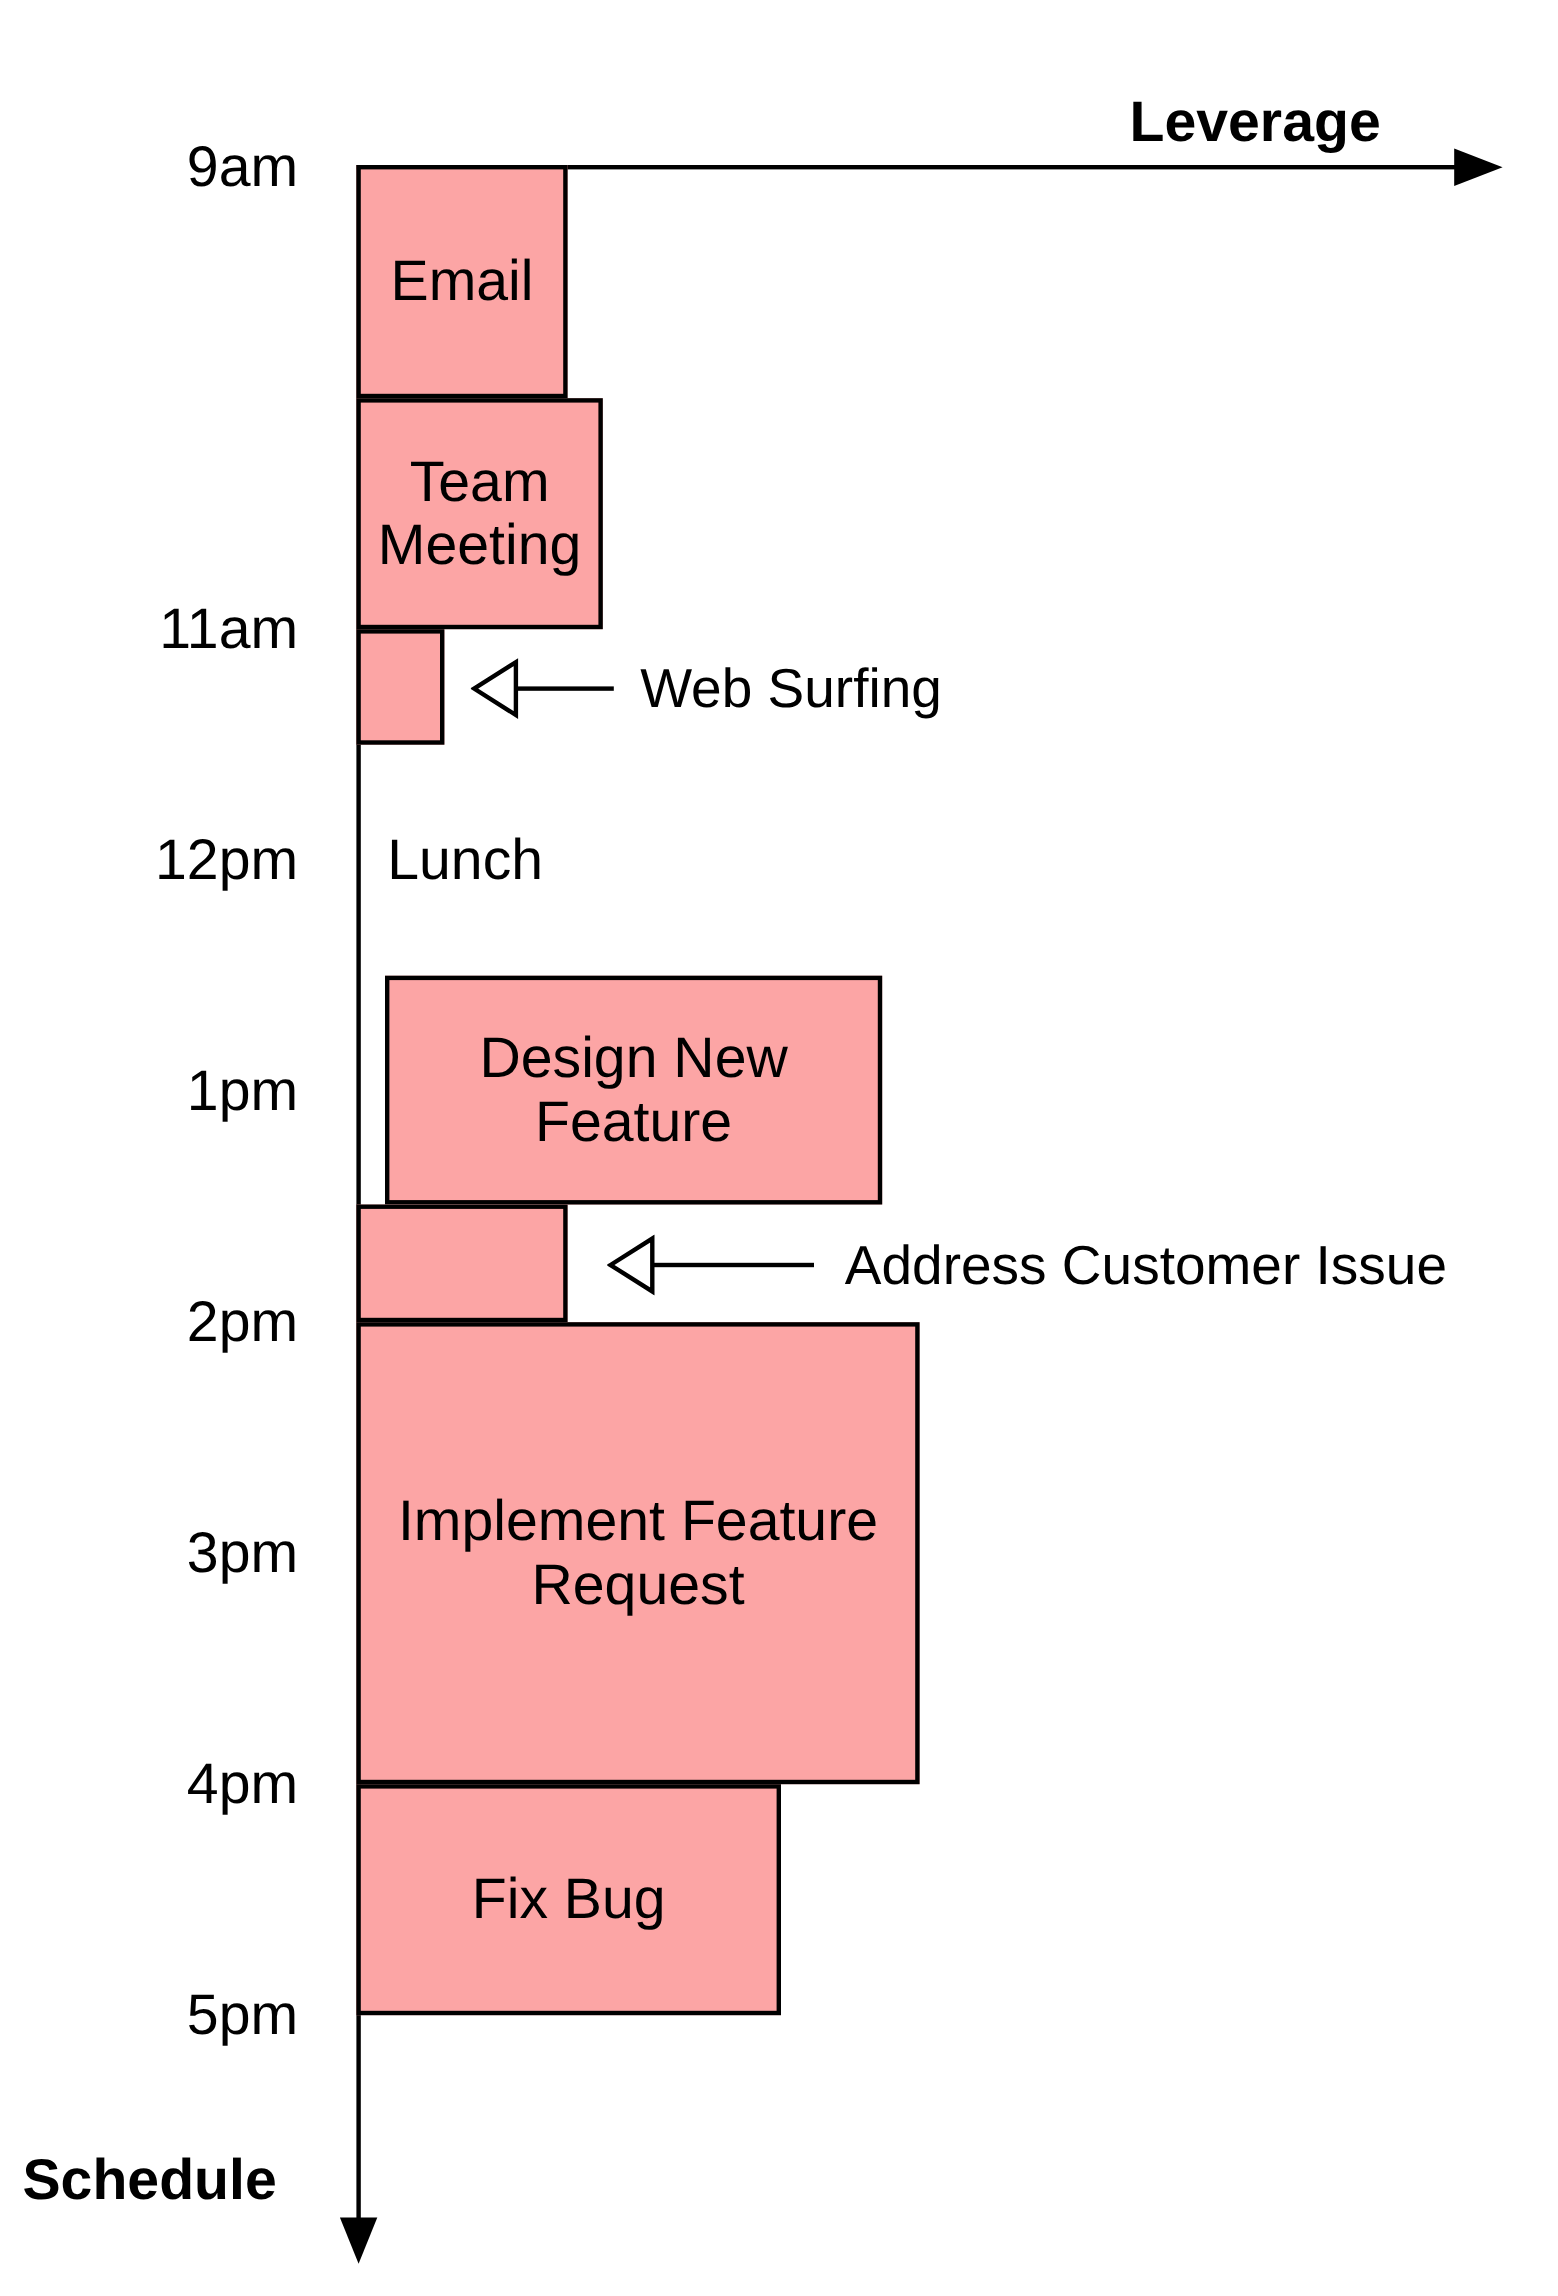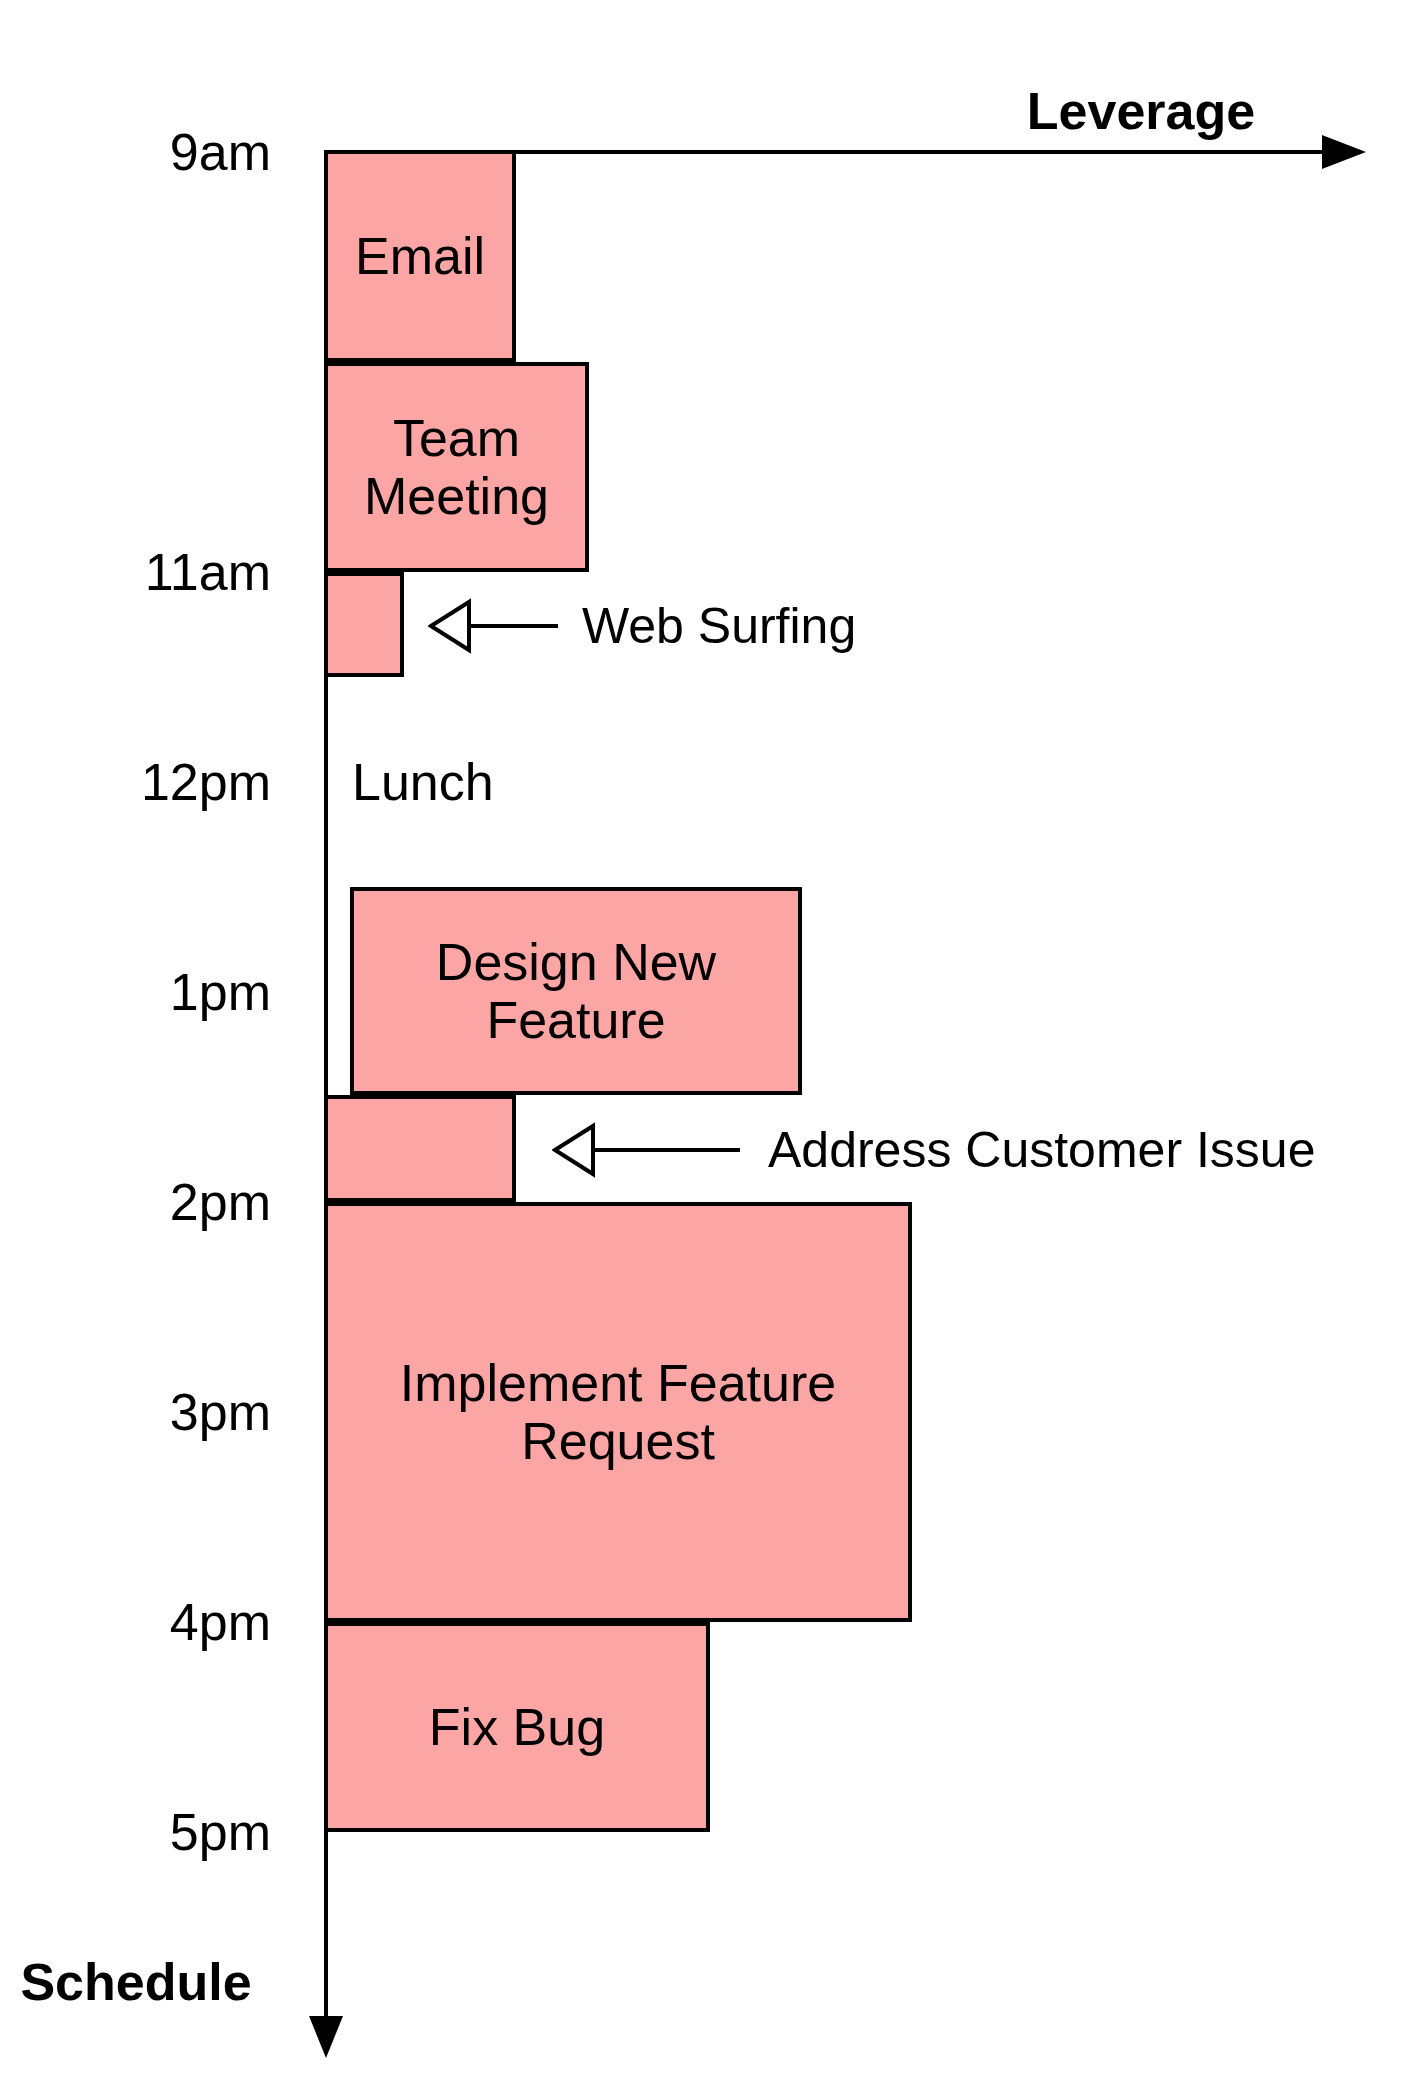--- a/index.html
+++ b/index.html
@@ -41,25 +41,25 @@
   .t12 { top: 750px; }  .t1  { top: 960px; }  .t2  { top: 1170px; }
   .t3  { top: 1380px; } .t4  { top: 1590px; } .t5  { top: 1800px; }
   
   .box {
     position: absolute; box-sizing: border-box;
     border: 4px solid #000000; background: #fca5a5;
     display: flex; align-items: center; justify-content: center;
     text-align: center; font-size: 52px; line-height: 1.12;
   }
   .box-email     { left: 324px; top: 150px;  width: 192px; height: 212px; }
-  .box-team      { left: 324px; top: 362px;  width: 265px; height: 210px; }
+  .box-team      { left: 324px; top: 362px;  width: 224px; height: 210px; }
   .box-web       { left: 324px; top: 572px;  width: 80px;  height: 105px; }
   .box-design    { left: 324px; top: 887px;  width: 452px; height: 208px; margin-left: 26px; }
   .box-address   { left: 324px; top: 1095px; width: 192px; height: 107px; }
-  .box-implement { left: 324px; top: 1202px; width: 588px; height: 420px; }
+  .box-implement { left: 324px; top: 1202px; width: 512px; height: 420px; }
   .box-fixbug    { left: 324px; top: 1622px; width: 386px; height: 210px; }
   .box-team span      { max-width: 230px; }
   .box-design span    { max-width: 380px; }
   .box-implement span { max-width: 500px; }
   
   .lunch-label {
     position: absolute; left: 352px; top: 750px;
     font-size: 52px; line-height: 64px; white-space: nowrap;
   }
   

